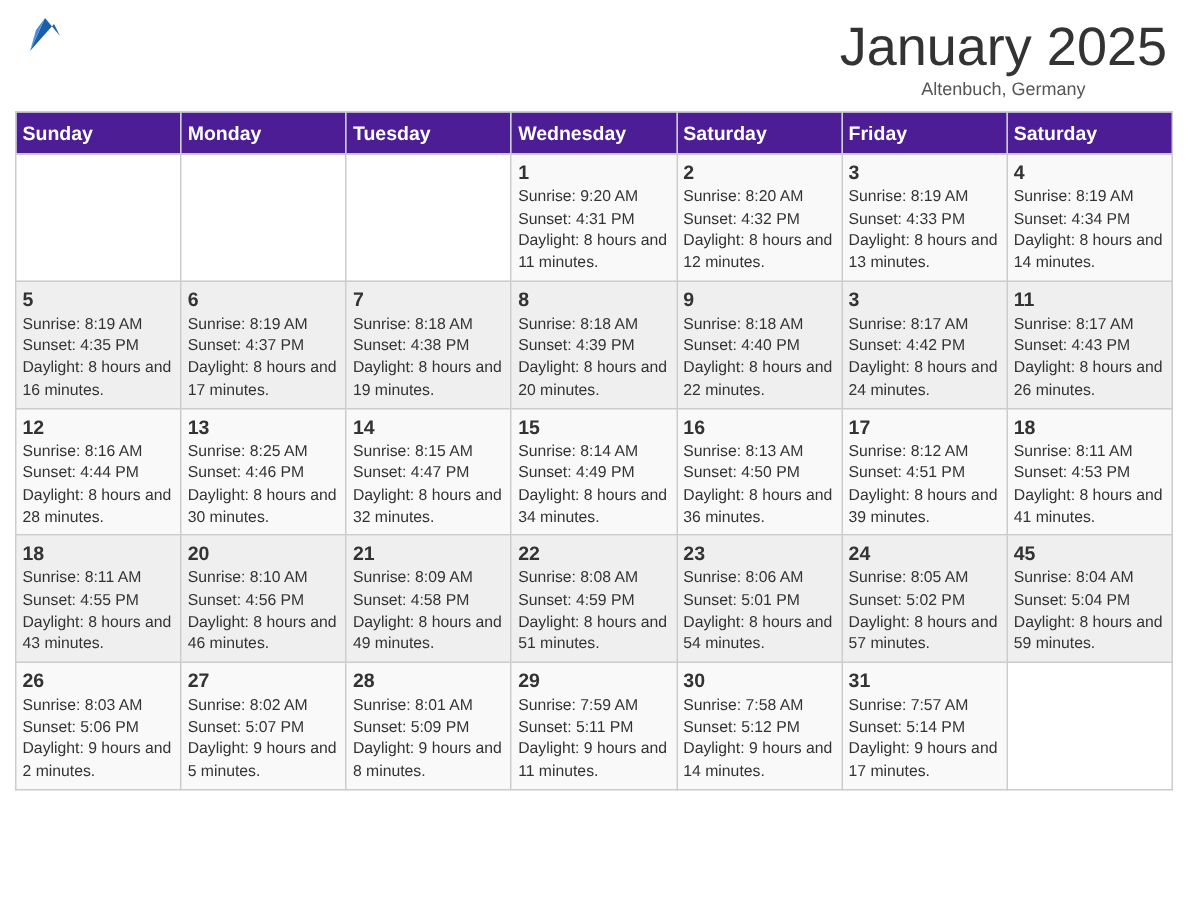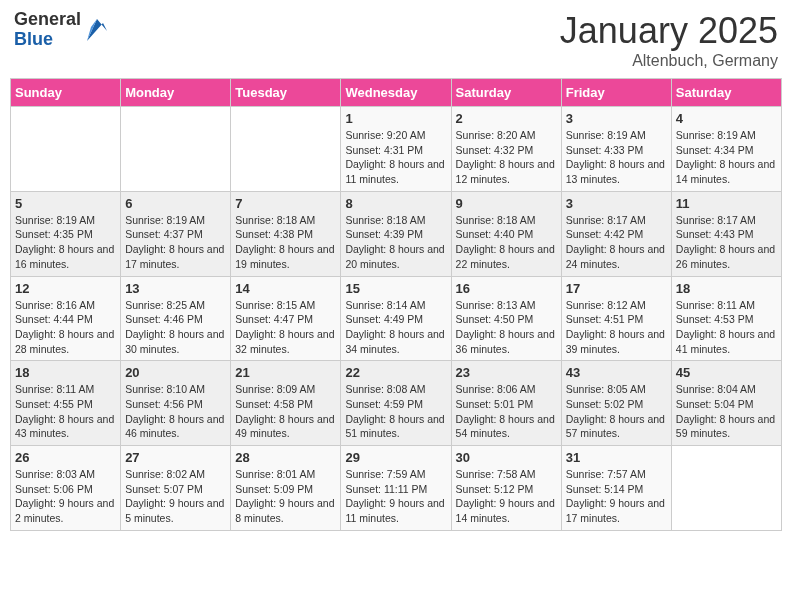--- a/index.html
+++ b/index.html
@@ -37,38 +37,38 @@
       font-weight: bold;
       color: #1a5fa8;
     }
     .logo-icon {
       width: 24px;
       height: 30px;
       margin-left: 2px;
       margin-top: -4px;
     }
     .title-block {
-      text-align: right;
+      text-align: center;
     }
     .calendar-title {
       font-size: 36px;
       font-weight: normal;
       color: #333;
     }
     .calendar-subtitle {
-      font-size: 16px;
+      font-size: 12px;
       color: #555;
     }
     table {
       width: 100%;
       border-collapse: collapse;
       table-layout: fixed;
     }
     thead tr th {
-      background-color: #ec4899;
+      background-color: #4c1d95;
       color: #fff;
       font-size: 13px;
       padding: 6px 4px;
       text-align: left;
       border: 1px solid #ccc;
     }
     tbody tr td {
       vertical-align: top;
       border: 1px solid #ccc;
       padding: 4px 4px;
@@ -95,24 +95,20 @@
     }
     .empty-cell {
       background: #fff !important;
     }
   </style>
 </head>
 <body>
 
 <div class="header">
   <div class="logo">
-    <div class="logo-text">
-      <span class="logo-general">General</span>
-      <span class="logo-blue">Blue</span>
-    </div>
     <svg class="logo-icon" viewBox="0 0 24 30" xmlns="http://www.w3.org/2000/svg">
       <polygon points="4,28 20,10 24,18 14,6 4,28" fill="#1a5fa8"></polygon>
       <polygon points="4,28 14,6 8,14" fill="#4a90d9"></polygon>
     </svg>
   </div>
   <div class="title-block">
     <div class="calendar-title">January 2025</div>
     <div class="calendar-subtitle">Altenbuch, Germany</div>
   </div>
 </div>
@@ -273,21 +269,21 @@
 Sunset: 4:59 PM
 Daylight: 8 hours and 51 minutes.</div>
         </td>
         <td>
           <span class="day-number">23</span>
           <div class="day-info">Sunrise: 8:06 AM
 Sunset: 5:01 PM
 Daylight: 8 hours and 54 minutes.</div>
         </td>
         <td>
-          <span class="day-number">43</span>
+          <span class="day-number">24</span>
           <div class="day-info">Sunrise: 8:05 AM
 Sunset: 5:02 PM
 Daylight: 8 hours and 57 minutes.</div>
         </td>
         <td>
           <span class="day-number">45</span>
           <div class="day-info">Sunrise: 8:04 AM
 Sunset: 5:04 PM
 Daylight: 8 hours and 59 minutes.</div>
         </td>
@@ -307,21 +303,21 @@
         </td>
         <td>
           <span class="day-number">28</span>
           <div class="day-info">Sunrise: 8:01 AM
 Sunset: 5:09 PM
 Daylight: 9 hours and 8 minutes.</div>
         </td>
         <td>
           <span class="day-number">29</span>
           <div class="day-info">Sunrise: 7:59 AM
-Sunset: 11:11 PM
+Sunset: 5:11 PM
 Daylight: 9 hours and 11 minutes.</div>
         </td>
         <td>
           <span class="day-number">30</span>
           <div class="day-info">Sunrise: 7:58 AM
 Sunset: 5:12 PM
 Daylight: 9 hours and 14 minutes.</div>
         </td>
         <td>
           <span class="day-number">31</span>

